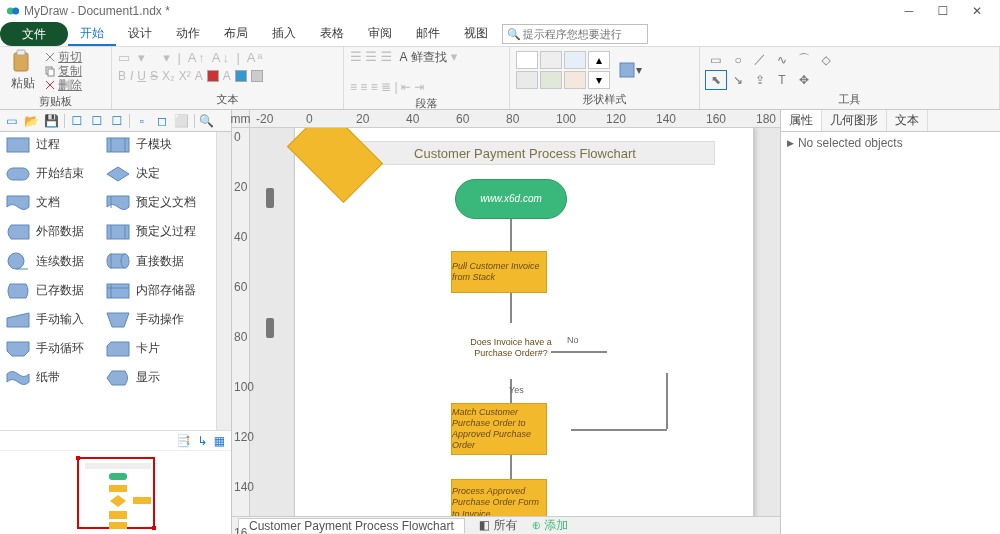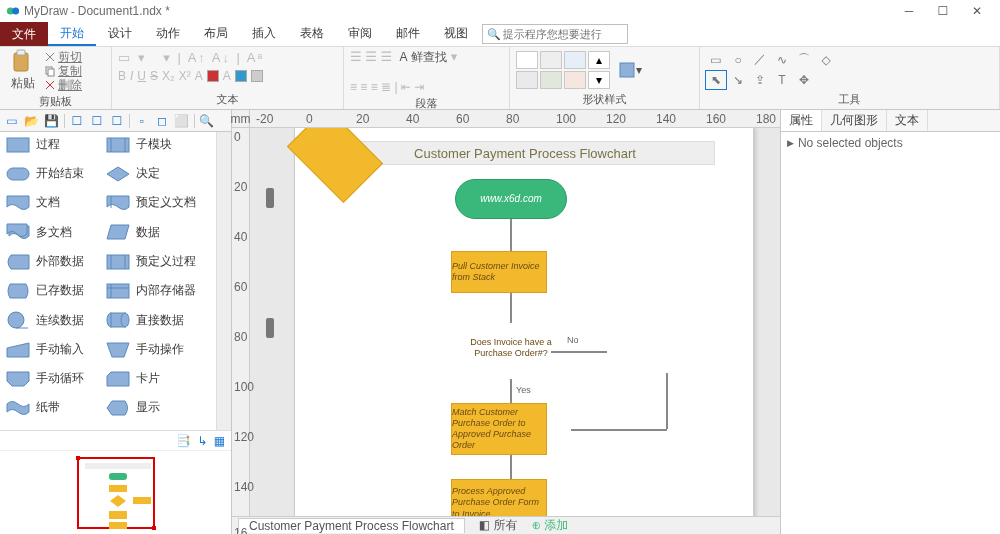--- a/index.html
+++ b/index.html
@@ -7,21 +7,21 @@
 
 
 .titlebar { height: 22px; background: #fff; display: flex; align-items: center; padding: 0 6px; border-bottom: 1px solid #fff; }
 .titlebar .app-icon { width: 14px; height: 14px; margin-right: 4px; }
 .titlebar .title { color: #6b6b6b; font-size: 11px; flex: 0 0 auto; }
 .titlebar .spacer { flex: 1; }
 .titlebar .win-btn { width: 34px; height: 20px; display: flex; align-items: center; justify-content: center; color: #555; }
 
 
 .menurow { height: 24px; display: flex; align-items: stretch; background: #fff; }
-.menurow .file-tab { width: 48px; background: #7f1d1d; color: #fff; display: flex; align-items: center; justify-content: center; }
+.menurow .file-tab { width: 68px; background: #14532d; color: #fff; display: flex; align-items: center; justify-content: center; border-radius: 12px; }
 .menurow .tab { padding: 0 12px; display: flex; align-items: center; color: #3a3a3a; border-bottom: 2px solid transparent; }
 .menurow .tab.active { color: #1976d2; border-bottom: 2px solid #1976d2; }
 .menurow .search-box { margin-left: 2px; display: flex; align-items: center; border: 1px solid #bfbfbf; height: 20px; align-self: center; padding: 0 4px; }
 .menurow .search-box input { border: none; outline: none; width: 120px; font-size: 11px; color: #9b9b9b; }
 .menurow .search-box .mag { color: #888; margin-right: 2px; font-size: 11px; }
 
 
 .ribbon { height: 64px; border-top: 1px solid #dcdcdc; border-bottom: 1px solid #c8c8c8; background: #f6f6f6; display: flex; }
 .ribbon-group { border-right: 1px solid #dcdcdc; display: flex; flex-direction: column; }
 .ribbon-group .body { flex: 1; display: flex; align-items: center; padding: 2px 6px; }
@@ -73,21 +73,21 @@
 .node { position: absolute; display: flex; align-items: center; justify-content: center; text-align: left; font-size: 9px; color: #6b4b15; line-height: 1.25; font-style: italic; }
 .start { left: 160px; top: 52px; width: 112px; height: 40px; background: #3ab77a; border: 1px solid #2e9b65; border-radius: 20px; color: #fff; font-size: 10px; }
 .proc { background: #f2b92c; border: 1px solid #d79f1d; width: 96px; height: 42px; }
 .p1 { left: 156px; top: 124px; }
 .diamond { left: 176px; top: 196px; width: 80px; height: 56px; background: #f2b92c; border: 1px solid #d79f1d; transform: rotate(45deg); }
 .diamond-label { position: absolute; left: 158px; top: 210px; width: 116px; text-align: center; font-size: 9px; color: #6b4b15; line-height: 1.2; }
 .contact { left: 312px; top: 204px; width: 120px; height: 42px; }
 .p3 { left: 156px; top: 276px; height: 52px; }
 .p4 { left: 156px; top: 352px; height: 48px; }
 .edge-label { position: absolute; font-size: 9px; color: #666; }
-.yes { left: 221px; top: 258px; }
+.yes { left: 214px; top: 258px; }
 .no { left: 272px; top: 208px; }
 .conn { position: absolute; background: #888; }
 .handle { position: absolute; left: 16px; width: 8px; height: 20px; background: #777; border-radius: 2px; }
 
 .right { width: 220px; border-left: 1px solid #c8c8c8; background: #fff; display: flex; flex-direction: column; }
 .right-tabs { height: 22px; display: flex; border-bottom: 1px solid #c8c8c8; background: #f6f6f6; }
 .right-tabs .rt { padding: 0 8px; display: flex; align-items: center; border-right: 1px solid #ddd; color: #444; }
 .right-tabs .rt.active { background: #fff; }
 .right-body { flex: 1; padding: 4px 6px; color: #666; font-size: 11px; }
 .right-body .row1 { display: flex; align-items: center; }
@@ -293,80 +293,65 @@
           <div class="cell">
             <svg width="24" height="16">
               <path d="M1 1h22v11q-5 5-11 0t-11 0z" fill="#8fb1d9" stroke="#5a89bd"></path>
               <line x1="5" y1="1" x2="5" y2="13" stroke="#5a89bd"></line>
             </svg>
             <span>预定义文档</span>
           </div>
         </div>
       <div class="shape-row">
           <div class="cell">
-            <svg width="24" height="18">
-              <path d="M3 3h20v10q-5 5-10 0t-10 0z" fill="#8fb1d9" stroke="#5a89bd"></path>
-              <path d="M1 1h20v10q-5 5-10 0t-10 0z" fill="#8fb1d9" stroke="#5a89bd"></path>
-            </svg>
-            <span>多文档</span>
-          </div>
-          <div class="cell">
-            <svg width="24" height="16">
-              <polygon points="5,1 23,1 19,15 1,15" fill="#8fb1d9" stroke="#5a89bd"></polygon>
-            </svg>
-            <span>数据</span>
-          </div>
-        </div>
-      <div class="shape-row">
-          <div class="cell">
             <svg width="24" height="16">
               <path d="M5 1h18v14H5q-6-7 0-14z" fill="#8fb1d9" stroke="#5a89bd"></path>
             </svg>
             <span>外部数据</span>
           </div>
           <div class="cell">
             <svg width="24" height="16">
               <rect x="1" y="1" width="22" height="14" fill="#8fb1d9" stroke="#5a89bd"></rect>
               <line x1="5" y1="1" x2="5" y2="15" stroke="#5a89bd"></line>
               <line x1="19" y1="1" x2="19" y2="15" stroke="#5a89bd"></line>
             </svg>
             <span>预定义过程</span>
           </div>
         </div>
       <div class="shape-row">
           <div class="cell">
+            <svg width="24" height="18">
+              <circle cx="10" cy="9" r="8" fill="#8fb1d9" stroke="#5a89bd"></circle>
+              <line x1="10" y1="17" x2="22" y2="17" stroke="#5a89bd"></line>
+            </svg>
+            <span>连续数据</span>
+          </div>
+          <div class="cell">
+            <svg width="24" height="16">
+              <ellipse cx="5" cy="8" rx="4" ry="7" fill="#8fb1d9" stroke="#5a89bd"></ellipse>
+              <rect x="5" y="1" width="14" height="14" fill="#8fb1d9" stroke="#5a89bd"></rect>
+              <ellipse cx="19" cy="8" rx="4" ry="7" fill="#8fb1d9" stroke="#5a89bd"></ellipse>
+            </svg>
+            <span>直接数据</span>
+          </div>
+        </div>
+      <div class="shape-row">
+          <div class="cell">
             <svg width="24" height="16">
               <path d="M4 1h16q4 7 0 14H4q-4-7 0-14z" fill="#8fb1d9" stroke="#5a89bd"></path>
             </svg>
             <span>已存数据</span>
           </div>
           <div class="cell">
             <svg width="24" height="16">
               <rect x="1" y="1" width="22" height="14" fill="#8fb1d9" stroke="#5a89bd"></rect>
               <line x1="1" y1="5" x2="23" y2="5" stroke="#5a89bd"></line>
               <line x1="5" y1="1" x2="5" y2="15" stroke="#5a89bd"></line>
             </svg>
             <span>内部存储器</span>
-          </div>
-        </div>
-      <div class="shape-row">
-          <div class="cell">
-            <svg width="24" height="18">
-              <circle cx="10" cy="9" r="8" fill="#8fb1d9" stroke="#5a89bd"></circle>
-              <line x1="10" y1="17" x2="22" y2="17" stroke="#5a89bd"></line>
-            </svg>
-            <span>连续数据</span>
-          </div>
-          <div class="cell">
-            <svg width="24" height="16">
-              <ellipse cx="5" cy="8" rx="4" ry="7" fill="#8fb1d9" stroke="#5a89bd"></ellipse>
-              <rect x="5" y="1" width="14" height="14" fill="#8fb1d9" stroke="#5a89bd"></rect>
-              <ellipse cx="19" cy="8" rx="4" ry="7" fill="#8fb1d9" stroke="#5a89bd"></ellipse>
-            </svg>
-            <span>直接数据</span>
           </div>
         </div>
       <div class="shape-row">
           <div class="cell">
             <svg width="24" height="16">
               <polygon points="1,6 23,1 23,15 1,15" fill="#8fb1d9" stroke="#5a89bd"></polygon>
             </svg>
             <span>手动输入</span>
           </div>
           <div class="cell">

